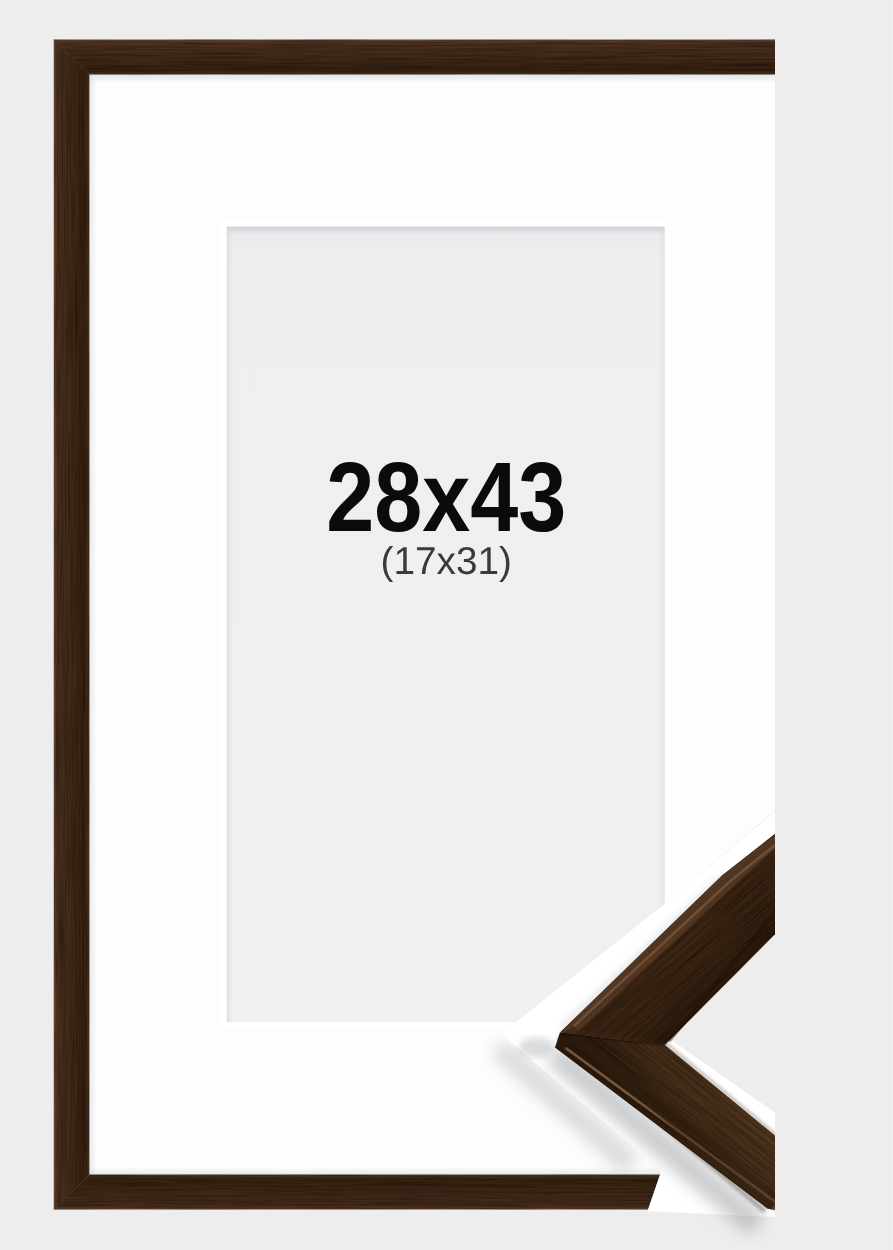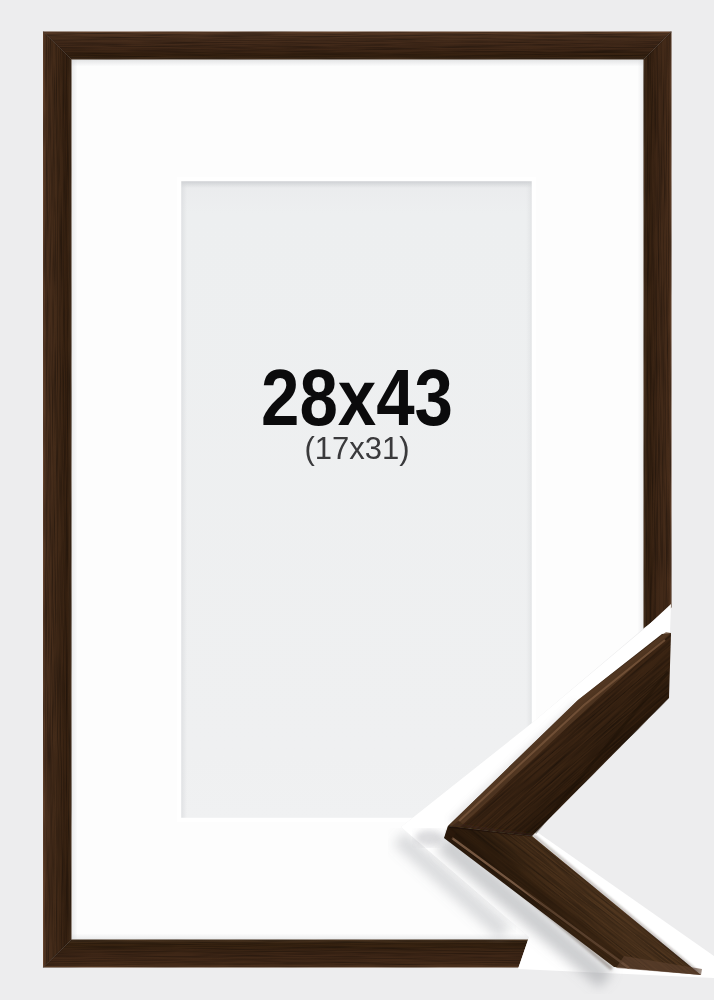--- a/index.html
+++ b/index.html
@@ -1,16 +1,16 @@
 <!DOCTYPE html>
 <html><head>
 <meta charset="utf-8">
 <style>
   html,body{margin:0;padding:0;background:#ededee;}
-  .stage{position:relative;width:714px;height:1000px;overflow:hidden;font-family:"Liberation Sans", sans-serif;}
+  .stage{position:relative;width:620px;height:1000px;overflow:hidden;font-family:"Liberation Sans", sans-serif;}
 </style>
 </head>
 <body>
 <div class="stage">
 <svg width="714" height="1000" viewBox="0 0 714 1000">
 <defs>
   <linearGradient id="woodTop" x1="0" y1="0" x2="0" y2="1">
     <stop offset="0" stop-color="#6d4a32"></stop>
     <stop offset="0.09" stop-color="#4d3220"></stop>
     <stop offset="0.32" stop-color="#452c1b"></stop>

